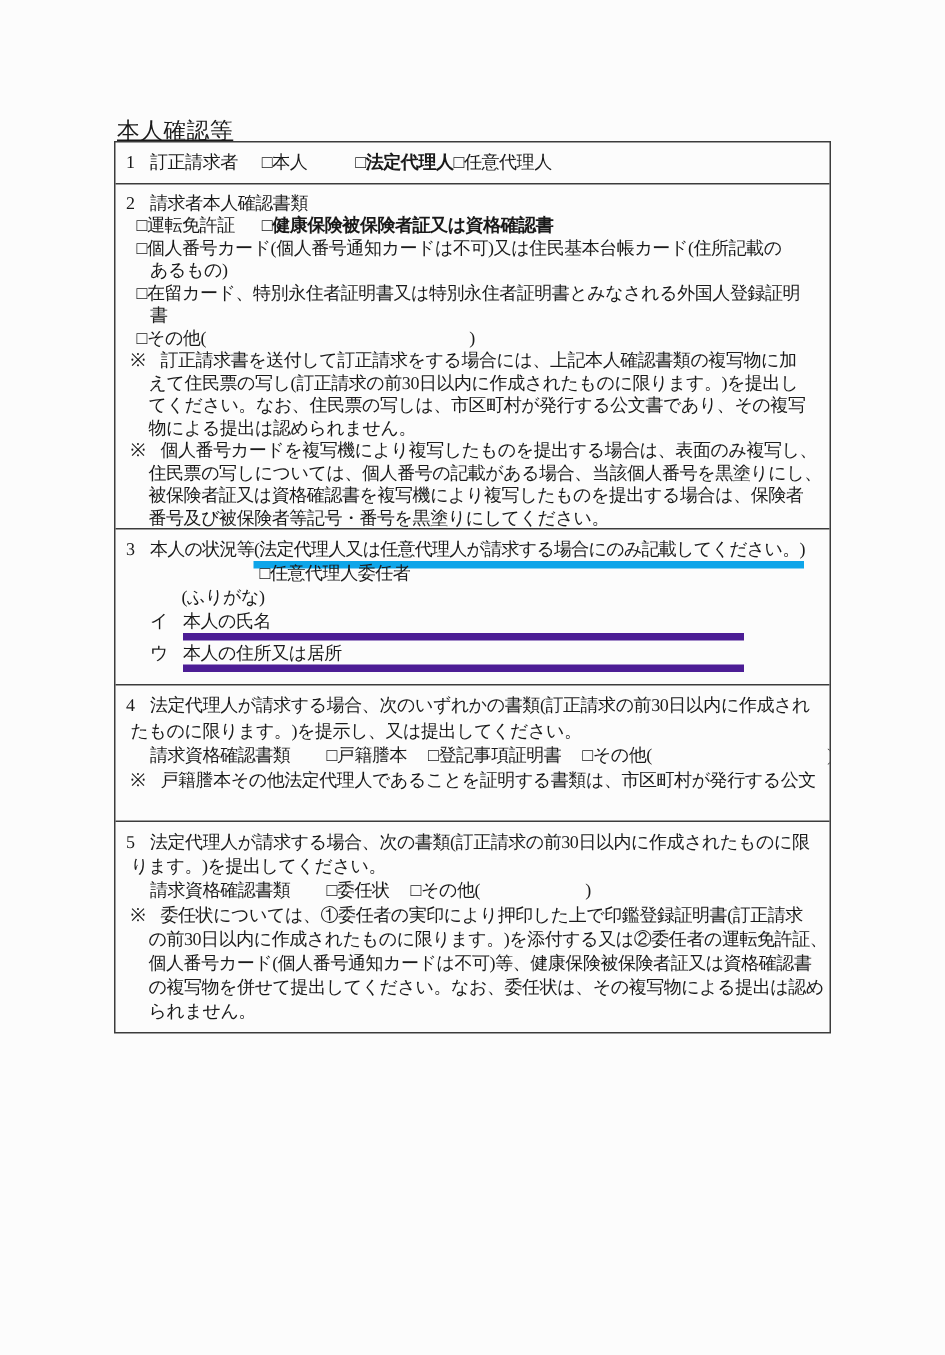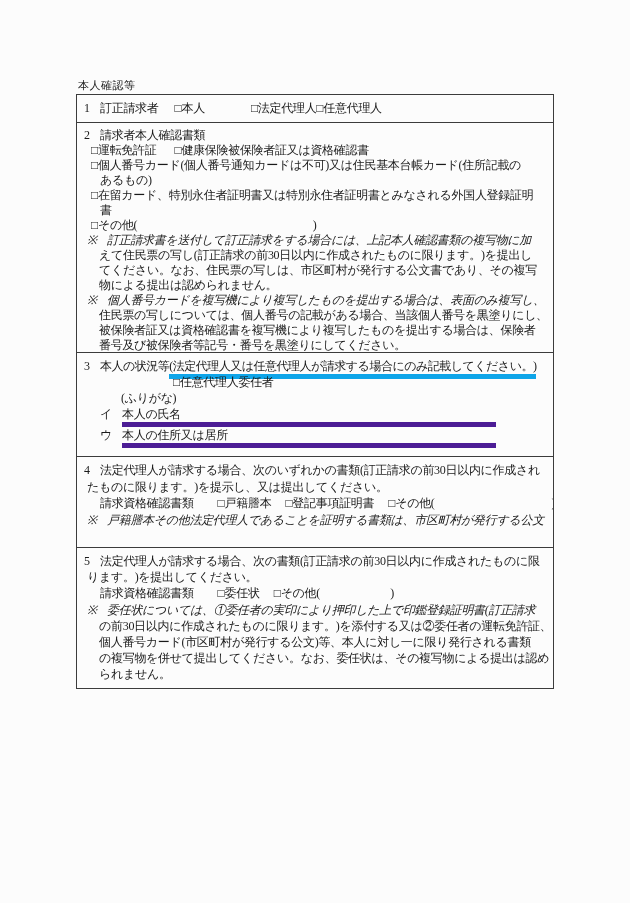--- a/index.html
+++ b/index.html
@@ -6,21 +6,21 @@
   body{
     width:630px;height:903px;
     background:#fcfcfc;
     font-family:"Liberation Serif","DejaVu Serif",serif;
     color:#1a1a1a;
     position:relative;
     overflow:hidden;
   }
   .doc-title{
     position:absolute;left:78px;top:78px;
-    font-size:11px;letter-spacing:0.5px;
+    font-size:15px;letter-spacing:0.5px;text-decoration:underline;
   }
   .form-table{
     position:absolute;left:76px;top:94px;width:478px;
     border:1px solid #3c3c3c;
     background:#fcfcfc;
     box-sizing:border-box;
   }
   .row{
     border-top:1px solid #3c3c3c;
     box-sizing:border-box;
@@ -41,35 +41,35 @@
   .r4{height:91px;}
   .r4 .line{line-height:16.5px;}
   .r5{height:141px;}
   .r5 .line{line-height:16.2px;}
 
   .num{display:inline-block;width:16px;}
   .l-sec{padding-left:7px;}
   .l-cont{padding-left:10px;}   
   .l-cb{padding-left:14px;}     
   .l-hang{padding-left:23px;}   
-  .l-note{padding-left:10px;font-style:italic;}
+  .l-note{padding-left:10px;}
   .note-marker{display:inline-block;width:20px;}
   .l-notecont{padding-left:22px;}
   .l-sub{padding-left:23px;}    
 
   .cb-item{white-space:pre;}
   .gap-s{display:inline-block;width:14px;}
   .gap-m{display:inline-block;width:24px;}
 
   
   .r1 .cb-a{margin-left:16px;}
-  .r1 .cb-b{margin-left:46px;}
+  .r1 .cb-b{margin-left:32px;font-weight:bold;}
   .r1 .cb-c{}
   
-  .ml18{margin-left:18px;}
+  .ml18{margin-left:18px;font-weight:bold;}
   
   .l-sec3{padding-left:7px;letter-spacing:-0.5px;}
   .u-note{border-bottom:5px solid #0ea5e9;padding-bottom:1px;}
   .letter{display:inline-block;width:22px;}
   .l-item{padding-left:23px;}
   .l-volun{padding-left:96px;}
   .l-furi{padding-left:44px;}
   .ml11{margin-left:11px;}
   .ml36{margin-left:36px;}
   .field-line{display:flex;padding-left:23px;line-height:16px;}
@@ -125,18 +125,18 @@
     <div class="line l-sub"><span>請求資格確認書類</span><span class="gap-m"></span><span class="cb-item"><span>□</span><span>戸籍謄本</span></span><span class="gap-s"></span><span class="cb-item"><span>□</span><span>登記事項証明書</span></span><span class="gap-s"></span><span class="cb-item"><span>□</span><span>その他(　　　　　　　　　　)</span></span></div>
     <div class="line l-note"><span class="note-marker">※</span><span>戸籍謄本その他法定代理人であることを証明する書類は、市区町村が発行する公文</span></div>
   </div>
 
   <div class="row r5">
     <div class="line l-sec"><span class="num">5</span><span>法定代理人が請求する場合、次の書類(訂正請求の前30日以内に作成されたものに限</span></div>
     <div class="line l-cont"><span>ります。)を提出してください。</span></div>
     <div class="line l-sub"><span>請求資格確認書類</span><span class="gap-m"></span><span class="cb-item"><span>□</span><span>委任状</span></span><span class="gap-s"></span><span class="cb-item"><span>□</span><span>その他(　　　　　　)</span></span></div>
     <div class="line l-note"><span class="note-marker">※</span><span>委任状については、①委任者の実印により押印した上で印鑑登録証明書(訂正請求</span></div>
     <div class="line l-notecont"><span>の前30日以内に作成されたものに限ります。)を添付する又は②委任者の運転免許証、</span></div>
-    <div class="line l-notecont"><span>個人番号カード(市区町村が発行する公文)等、本人に対し一に限り発行される書類</span></div>
+    <div class="line l-notecont"><span>個人番号カード(個人番号通知カードは不可)等、健康保険被保険者証又は資格確認書</span></div>
     <div class="line l-notecont"><span>の複写物を併せて提出してください。なお、委任状は、その複写物による提出は認め</span></div>
     <div class="line l-notecont"><span>られません。</span></div>
   </div>
 
 </div>
 
 </body></html>

